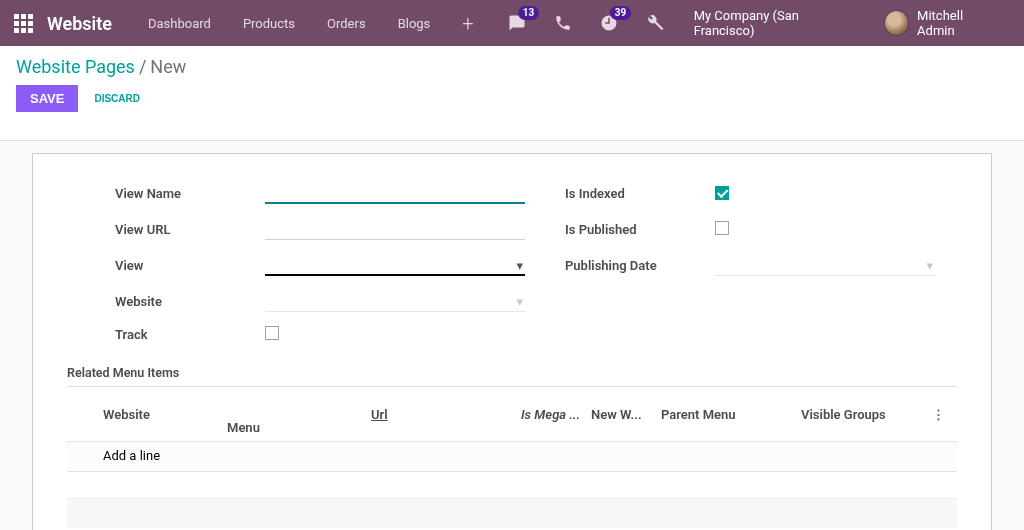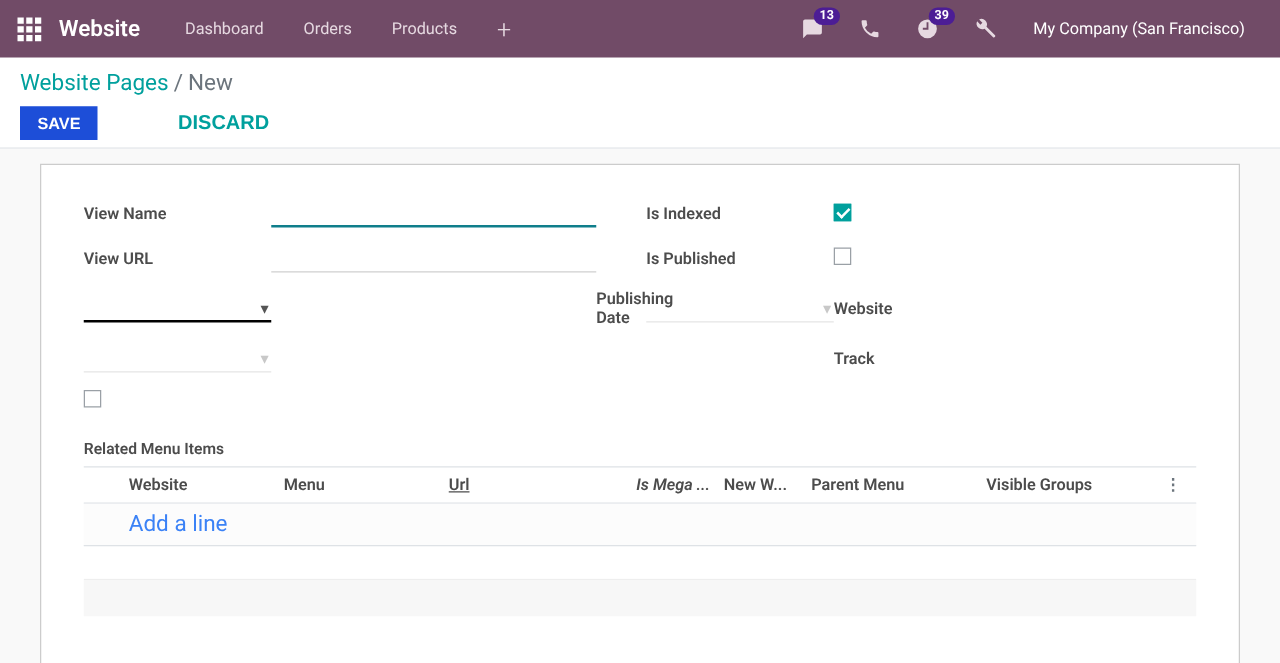--- a/index.html
+++ b/index.html
@@ -72,69 +72,69 @@
   }
   .avatar {
     width: 26px; height: 26px;
     border-radius: 50%;
     background: radial-gradient(circle at 40% 35%, #d8b89a 30%, #8a6a4e 70%);
     border: 1px solid #5c3d54;
   }
   .company-name { font-size: 13px; padding: 0 14px; cursor: pointer; }
 
   
-  .control-panel { padding: 10px 16px 6px; border-bottom: 1px solid #dee2e6; }
+  .control-panel { padding: 10px 16px 28px; border-bottom: 1px solid #dee2e6; }
   .breadcrumb {
     font-size: 18px;
     font-weight: 400;
     display: flex;
     align-items: baseline;
     gap: 4px;
     margin-bottom: 8px;
   }
   .breadcrumb .link { color: #00a09d; }
   .breadcrumb .sep, .breadcrumb .current { color: #6c757d; }
   .buttons { display: flex; align-items: center; gap: 16px; }
   .btn-save {
-    background: #1d4ed8;
+    background: #8b5cf6;
     color: #ffffff;
     border: none;
     font-size: 13px;
     font-weight: 600;
     padding: 6px 14px;
     cursor: pointer;
     text-transform: uppercase;
   }
   .btn-discard {
     background: none; border: none;
     color: #00a09d;
-    font-size: 16px;
+    font-size: 10px;
     font-weight: 600;
     text-transform: uppercase;
     cursor: pointer;
-    margin-left: 48px;
   }
 
   
   .sheet-wrap { background:#f9f9f9; padding: 12px 0 0; }
   .sheet {
     width: 960px;
     margin: 0 auto;
     background: #ffffff;
     border: 1px solid #ccc;
     padding: 28px 34px 40px;
     min-height: 360px;
   }
   .form-grid {
     display: grid;
     grid-template-columns: 150px 260px 40px 150px 220px;
     row-gap: 14px;
     align-items: center;
     font-size: 13px;
     margin-bottom: 22px;
+    margin-left: 48px;
   }
   .form-label { color: #4c4c4c; font-weight: 600; }
   .field-input {
     border: none;
     border-bottom: 1px solid #cfcfcf;
     height: 22px;
     width: 100%;
     font-size: 13px;
     outline: none;
     background: transparent;
@@ -175,37 +175,37 @@
     display: flex;
     align-items: center;
     padding: 6px 0;
     border-top: 1px solid #dee2e6;
     border-bottom: 1px solid #dee2e6;
     font-size: 13px;
     font-weight: 600;
     color: #4c4c4c;
   }
   .col-ws { width: 160px; padding-left: 36px; }
-  .col-menu { width: 132px; }
+  .col-menu { width: 144px; margin-top: 27px; }
   .col-url { width: 150px; text-decoration: underline; }
   .col-mega { width: 70px; font-style: italic; }
   .col-neww { width: 70px; }
   .col-parent { width: 140px; }
   .col-groups { width: 130px; }
   .col-act { flex:1; text-align: right; padding-right: 10px; color:#6c757d; cursor:pointer; font-weight:700; letter-spacing:2px; }
   .list-body {
     min-height: 30px;
     border-bottom: 1px solid #dee2e6;
     background: #fcfcfc;
     padding: 6px 0;
   }
   .add-line {
-    color: #3b82f6;
+    color: #000000;
     padding-left: 36px;
-    font-size: 18px;
+    font-size: 13px;
     cursor: pointer;
   }
   .pager-bar {
     margin-top: 26px;
     height: 30px;
     background: #f7f7f7;
     box-shadow: 0 1px 0 #eee inset;
   }
 </style>
 </head>
@@ -219,22 +219,23 @@
       <span></span>
       <span></span>
       <span></span>
       <span></span>
       <span></span>
       <span></span>
   </div>
   <div class="brand">Website</div>
   <div class="nav-menu">
     <div class="nav-item">Dashboard</div>
+    <div class="nav-item">Products</div>
     <div class="nav-item">Orders</div>
-    <div class="nav-item">Products</div>
+    <div class="nav-item">Blogs</div>
     <div class="nav-item nav-plus">+</div>
   </div>
   <div class="nav-spacer"></div>
   <div class="nav-icon">
     <svg viewBox="0 0 24 24">
         <path d="M20 2H4a2 2 0 0 0-2 2v18l4-4h14a2 2 0 0 0 2-2V4a2 2 0 0 0-2-2z"></path>
       </svg>
     <span class="badge">13</span>
   </div>
   <div class="nav-icon">
@@ -247,20 +248,24 @@
         <path d="M12 2a10 10 0 1 0 10 10A10 10 0 0 0 12 2zm1 11H7v-2h4V5h2z"></path>
       </svg>
     <span class="badge">39</span>
   </div>
   <div class="nav-icon">
     <svg viewBox="0 0 24 24">
         <path d="M22.7 19l-9.1-9.1a6 6 0 0 0-7.9-7.9l3.5 3.5-2.1 2.1L3.6 4A6 6 0 0 0 11.5 12l9.1 9.1a1 1 0 0 0 1.4 0l.7-.7a1 1 0 0 0 0-1.4z"></path>
       </svg>
   </div>
   <div class="company-name">My Company (San Francisco)</div>
+  <div class="nav-user">
+    <div class="avatar"></div>
+    <span>Mitchell Admin</span>
+  </div>
 </div>
 
 <div class="control-panel">
   <div class="breadcrumb">
     <span class="link">Website Pages</span>
     <span class="sep">/</span>
     <span class="current">New</span>
   </div>
   <div class="buttons">
     <button class="btn-save">Save</button>
@@ -278,20 +283,21 @@
       <div></div>
       <div class="form-label">Is Indexed</div>
       <div><span class="checkbox checked"></span></div>
 
       <div class="form-label">View URL</div>
       <input class="field-input" value="" style="">
       <div></div>
       <div class="form-label">Is Published</div>
       <div><span class="checkbox"></span></div>
 
+      <div class="form-label">View</div>
       <div class="select-wrap">
         <input class="field-input required" value="" style="">
         <span class="select-caret">▾</span>
       </div>
       <div></div>
       <div class="form-label">Publishing Date</div>
       <div class="select-wrap">
         <input class="field-input light" value="" style="">
         <span class="select-caret light">▾</span>
       </div>

